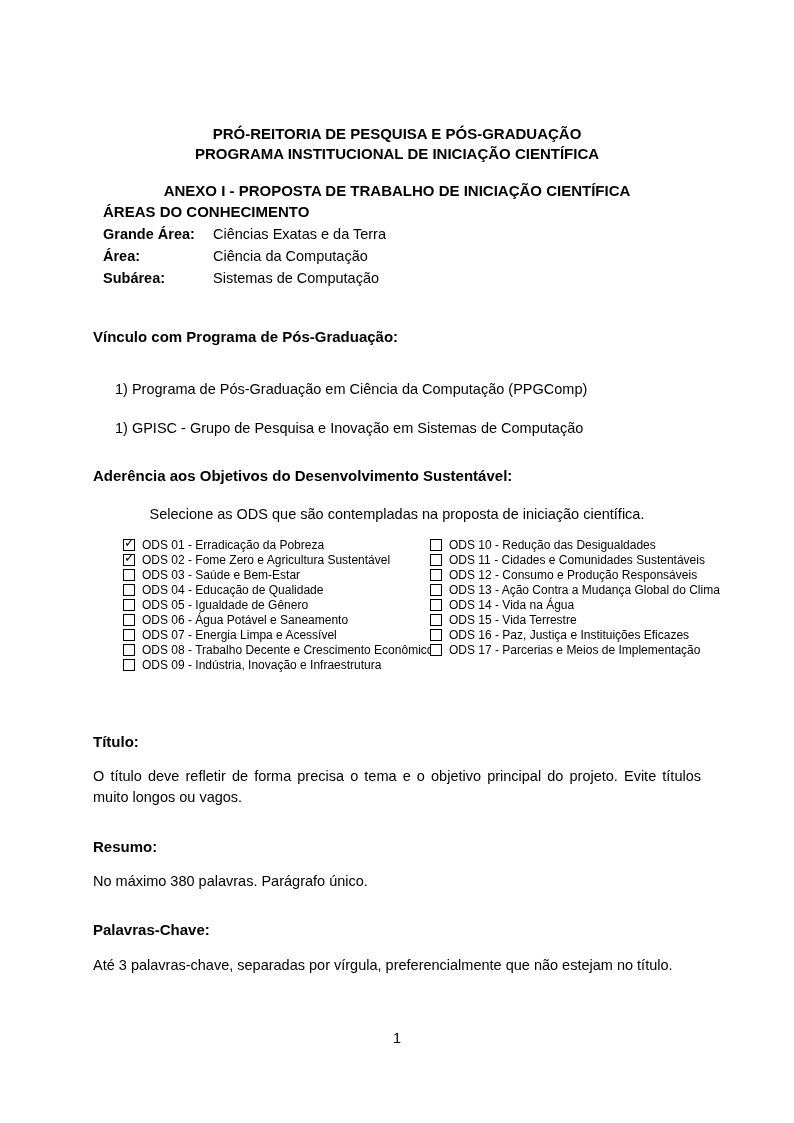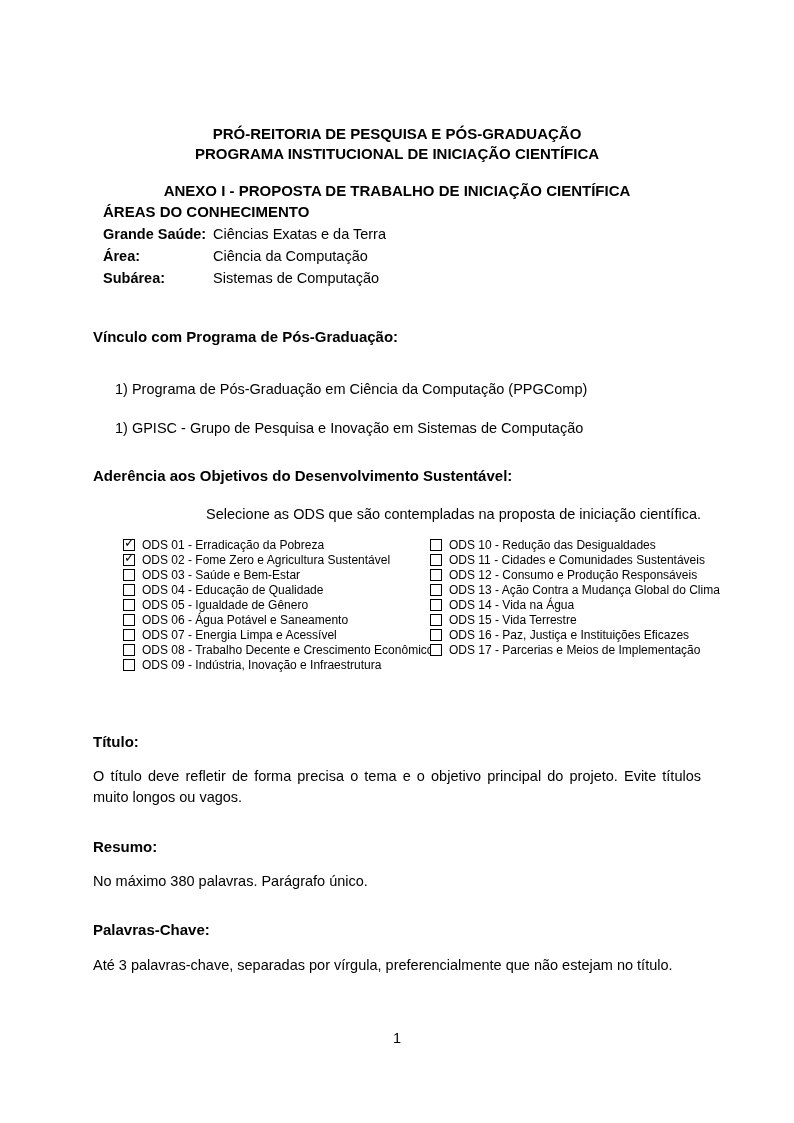--- a/index.html
+++ b/index.html
@@ -28,21 +28,21 @@
 
   .list-item { margin-left: 22px; font-size: 14.5px; line-height: 20px; }
 
   .mt-postgrad { margin-top: 38px; }
   .li-postgrad { margin-top: 32px; }
   .mt-group    { margin-top: 26px; }
   .li-group    { margin-top: 19px; }
   .mt-sdg      { margin-top: 28px; }
 
   .paragraph { font-size: 14.5px; line-height: 21px; text-align: justify; }
-  .sdg-instruction { margin-top: 18px; text-align: right; }
+  .sdg-instruction { margin-top: 18px; text-align: center; }
 
   .ods-grid { display: flex; margin-top: 12px; margin-left: 12px; }
   .ods-col  { display: flex; flex-direction: column; }
   .ods-col.left { width: 307px; flex-shrink: 0; padding-left: 18px; }
   .ods-item { display: flex; align-items: center; height: 15px; font-size: 12px; white-space: nowrap; }
   .cb {
     width: 10px; height: 10px; border: 1px solid #000;
     margin-right: 7px; position: relative; flex-shrink: 0; display: inline-block;
     background: #fff;
   }
@@ -70,21 +70,21 @@
     <div class="doc-header">
       <div>PRÓ-REITORIA DE PESQUISA E PÓS-GRADUAÇÃO</div>
       <div>PROGRAMA INSTITUCIONAL DE INICIAÇÃO CIENTÍFICA</div>
     </div>
 
     <div class="doc-title">ANEXO I - PROPOSTA DE TRABALHO DE INICIAÇÃO CIENTÍFICA</div>
 
     <div class="areas-block">
       <div class="section-heading">ÁREAS DO CONHECIMENTO</div>
       <div class="area-row">
-        <span class="area-label">Grande Saúde:</span>
+        <span class="area-label">Grande Área:</span>
         <span class="area-value">Ciências Exatas e da Terra</span>
       </div>
       <div class="area-row">
         <span class="area-label">Área:</span>
         <span class="area-value">Ciência da Computação</span>
       </div>
       <div class="area-row">
         <span class="area-label">Subárea:</span>
         <span class="area-value">Sistemas de Computação</span>
       </div>

